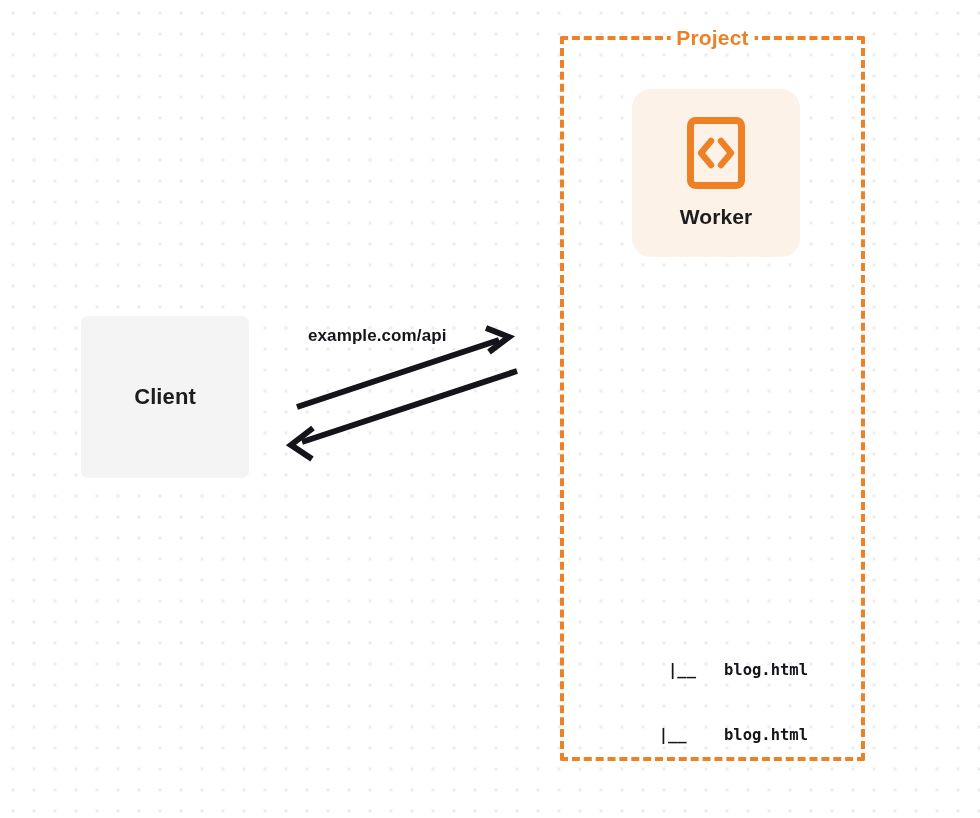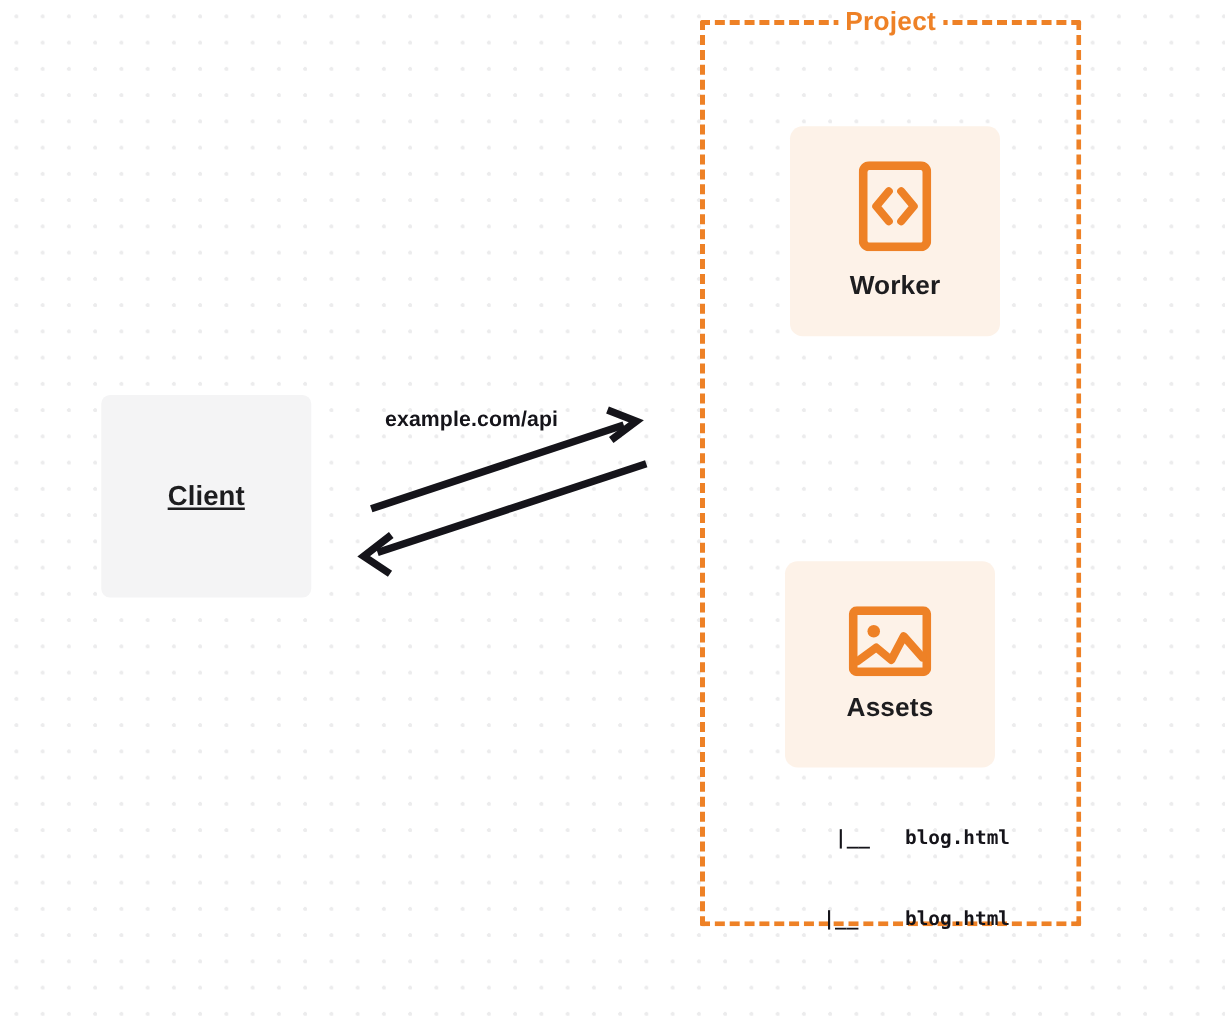--- a/index.html
+++ b/index.html
@@ -37,28 +37,27 @@
     border-radius: 7px;
     display: flex;
     align-items: center;
     justify-content: center;
   }
   #client-node .node-label {
     font-size: 22px;
     font-weight: bold;
     color: #1d1d1f;
     letter-spacing: 0.1px;
-    text-decoration: underline;
   }
 
   
   #project-container {
     position: absolute;
     left: 560px;
-    top: 16px;
+    top: 36px;
     width: 305px;
     height: 725px;
     box-sizing: border-box;
     border: 4px dashed #ee8126;
     border-radius: 2px;
     background: transparent;
   }
   #project-title {
     position: absolute;
     left: 50%;
@@ -78,23 +77,24 @@
     position: absolute;
     background: #fdf2e8;
     border-radius: 10px;
     display: flex;
     flex-direction: column;
     align-items: center;
     justify-content: center;
   }
   #worker-card {
     left: 632px;
-    top: 101px;
+    top: 89px;
     width: 168px;
     height: 168px;
+    border-radius: 19px;
   }
   #assets-card {
     left: 628px;
     top: 449px;
     width: 168px;
     height: 165px;
   }
   .card .card-icon {
     display: block;
     line-height: 0;
@@ -179,30 +179,20 @@
     <span class="card-icon">
       <svg width="58" height="72" viewBox="0 0 58 72" xmlns="http://www.w3.org/2000/svg">
         <rect x="3.5" y="3.5" width="51" height="65" rx="5" ry="5" fill="none" stroke="#ee8126" stroke-width="7"></rect>
         <polyline points="24,24 14,36 24,48" fill="none" stroke="#ee8126" stroke-width="6.5" stroke-linecap="round" stroke-linejoin="round"></polyline>
         <polyline points="34,24 44,36 34,48" fill="none" stroke="#ee8126" stroke-width="6.5" stroke-linecap="round" stroke-linejoin="round"></polyline>
       </svg>
     </span>
     <span class="card-label">Worker</span>
   </div>
 
-  <div id="assets-card" class="card">
-    <span class="card-icon">
-      <svg width="66" height="56" viewBox="0 0 66 56" xmlns="http://www.w3.org/2000/svg">
-        <rect x="3.5" y="3.5" width="59" height="49" rx="3" ry="3" fill="none" stroke="#ee8126" stroke-width="7"></rect>
-        <circle cx="20" cy="20" r="5" fill="#ee8126"></circle>
-        <polyline points="7,44 22,33 34,43 44,24 59,41" fill="none" stroke="#ee8126" stroke-width="6.5" stroke-linecap="round" stroke-linejoin="round"></polyline>
-      </svg>
-    </span>
-    <span class="card-label">Assets</span>
-  </div>
 
   <div id="file-tree">
     <span class="tree-row">    |__   blog.html</span>
     <span class="tree-row">    |__    blog.html</span>
     
   </div>
 
 </div>
 
 </body></html>

